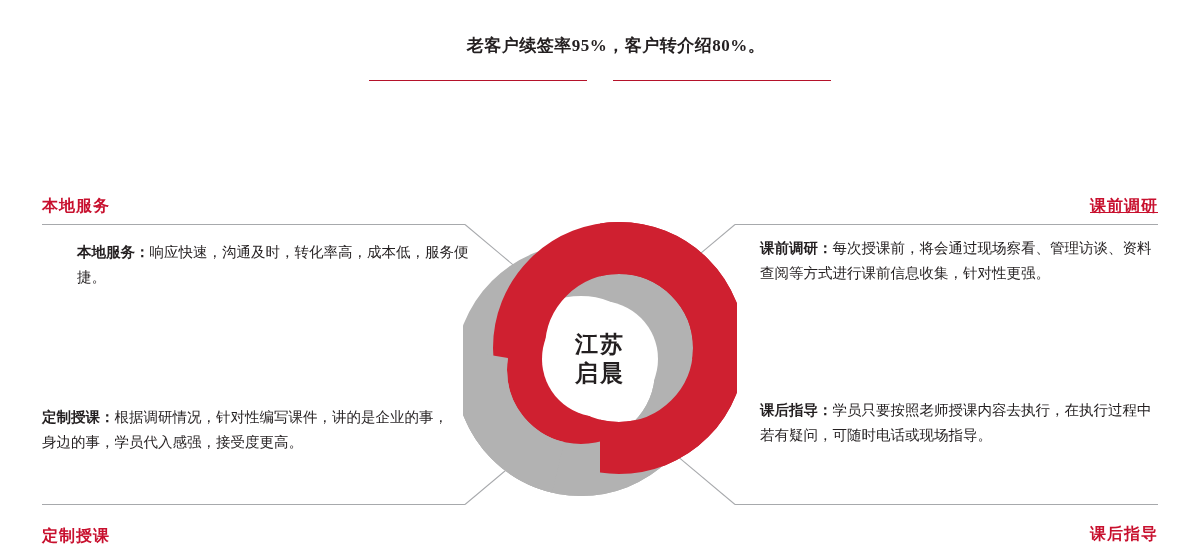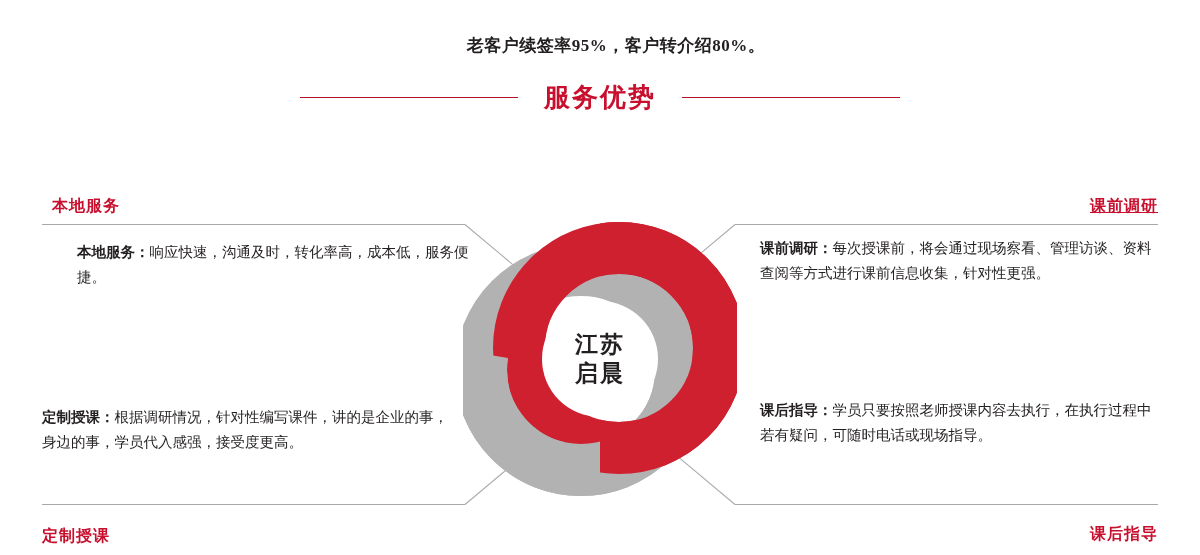--- a/index.html
+++ b/index.html
@@ -56,21 +56,21 @@
 
   
   .corner-label {
     position: absolute;
     font-size: 16px;
     font-weight: 700;
     color: #c8102e;
     letter-spacing: 1px;
     white-space: nowrap;
   }
-  .corner-label.tl { left: 52px;  top: 196px; }
+  .corner-label.tl { left: 42px;  top: 196px; }
   .corner-label.tr { right: 42px; top: 196px; text-align: right; text-decoration: underline; }
   .corner-label.bl { left: 42px;  top: 516px; margin-top: 10px; }
   .corner-label.br { right: 42px; top: 524px; text-align: left; }
 
   
   .hline {
     position: absolute;
     height: 0;
     border-top: 1px solid #a7a9ac;
   }
@@ -137,21 +137,20 @@
     line-height: 1.26;
   }
 </style>
 </head>
 <body>
 
 <div class="headline">老客户续签率95%，客户转介绍80%。</div>
 
 <div class="section-title-row">
   <div class="rule"></div>
-  <div class="section-title">服务优势</div>
   <div class="rule"></div>
 </div>
 
 <div class="corner-label tl">本地服务</div>
 <div class="corner-label tr">课前调研</div>
 <div class="corner-label bl">定制授课</div>
 <div class="corner-label br">课后指导</div>
 
 <div class="hline tl"></div>
 <div class="hline tr"></div>

